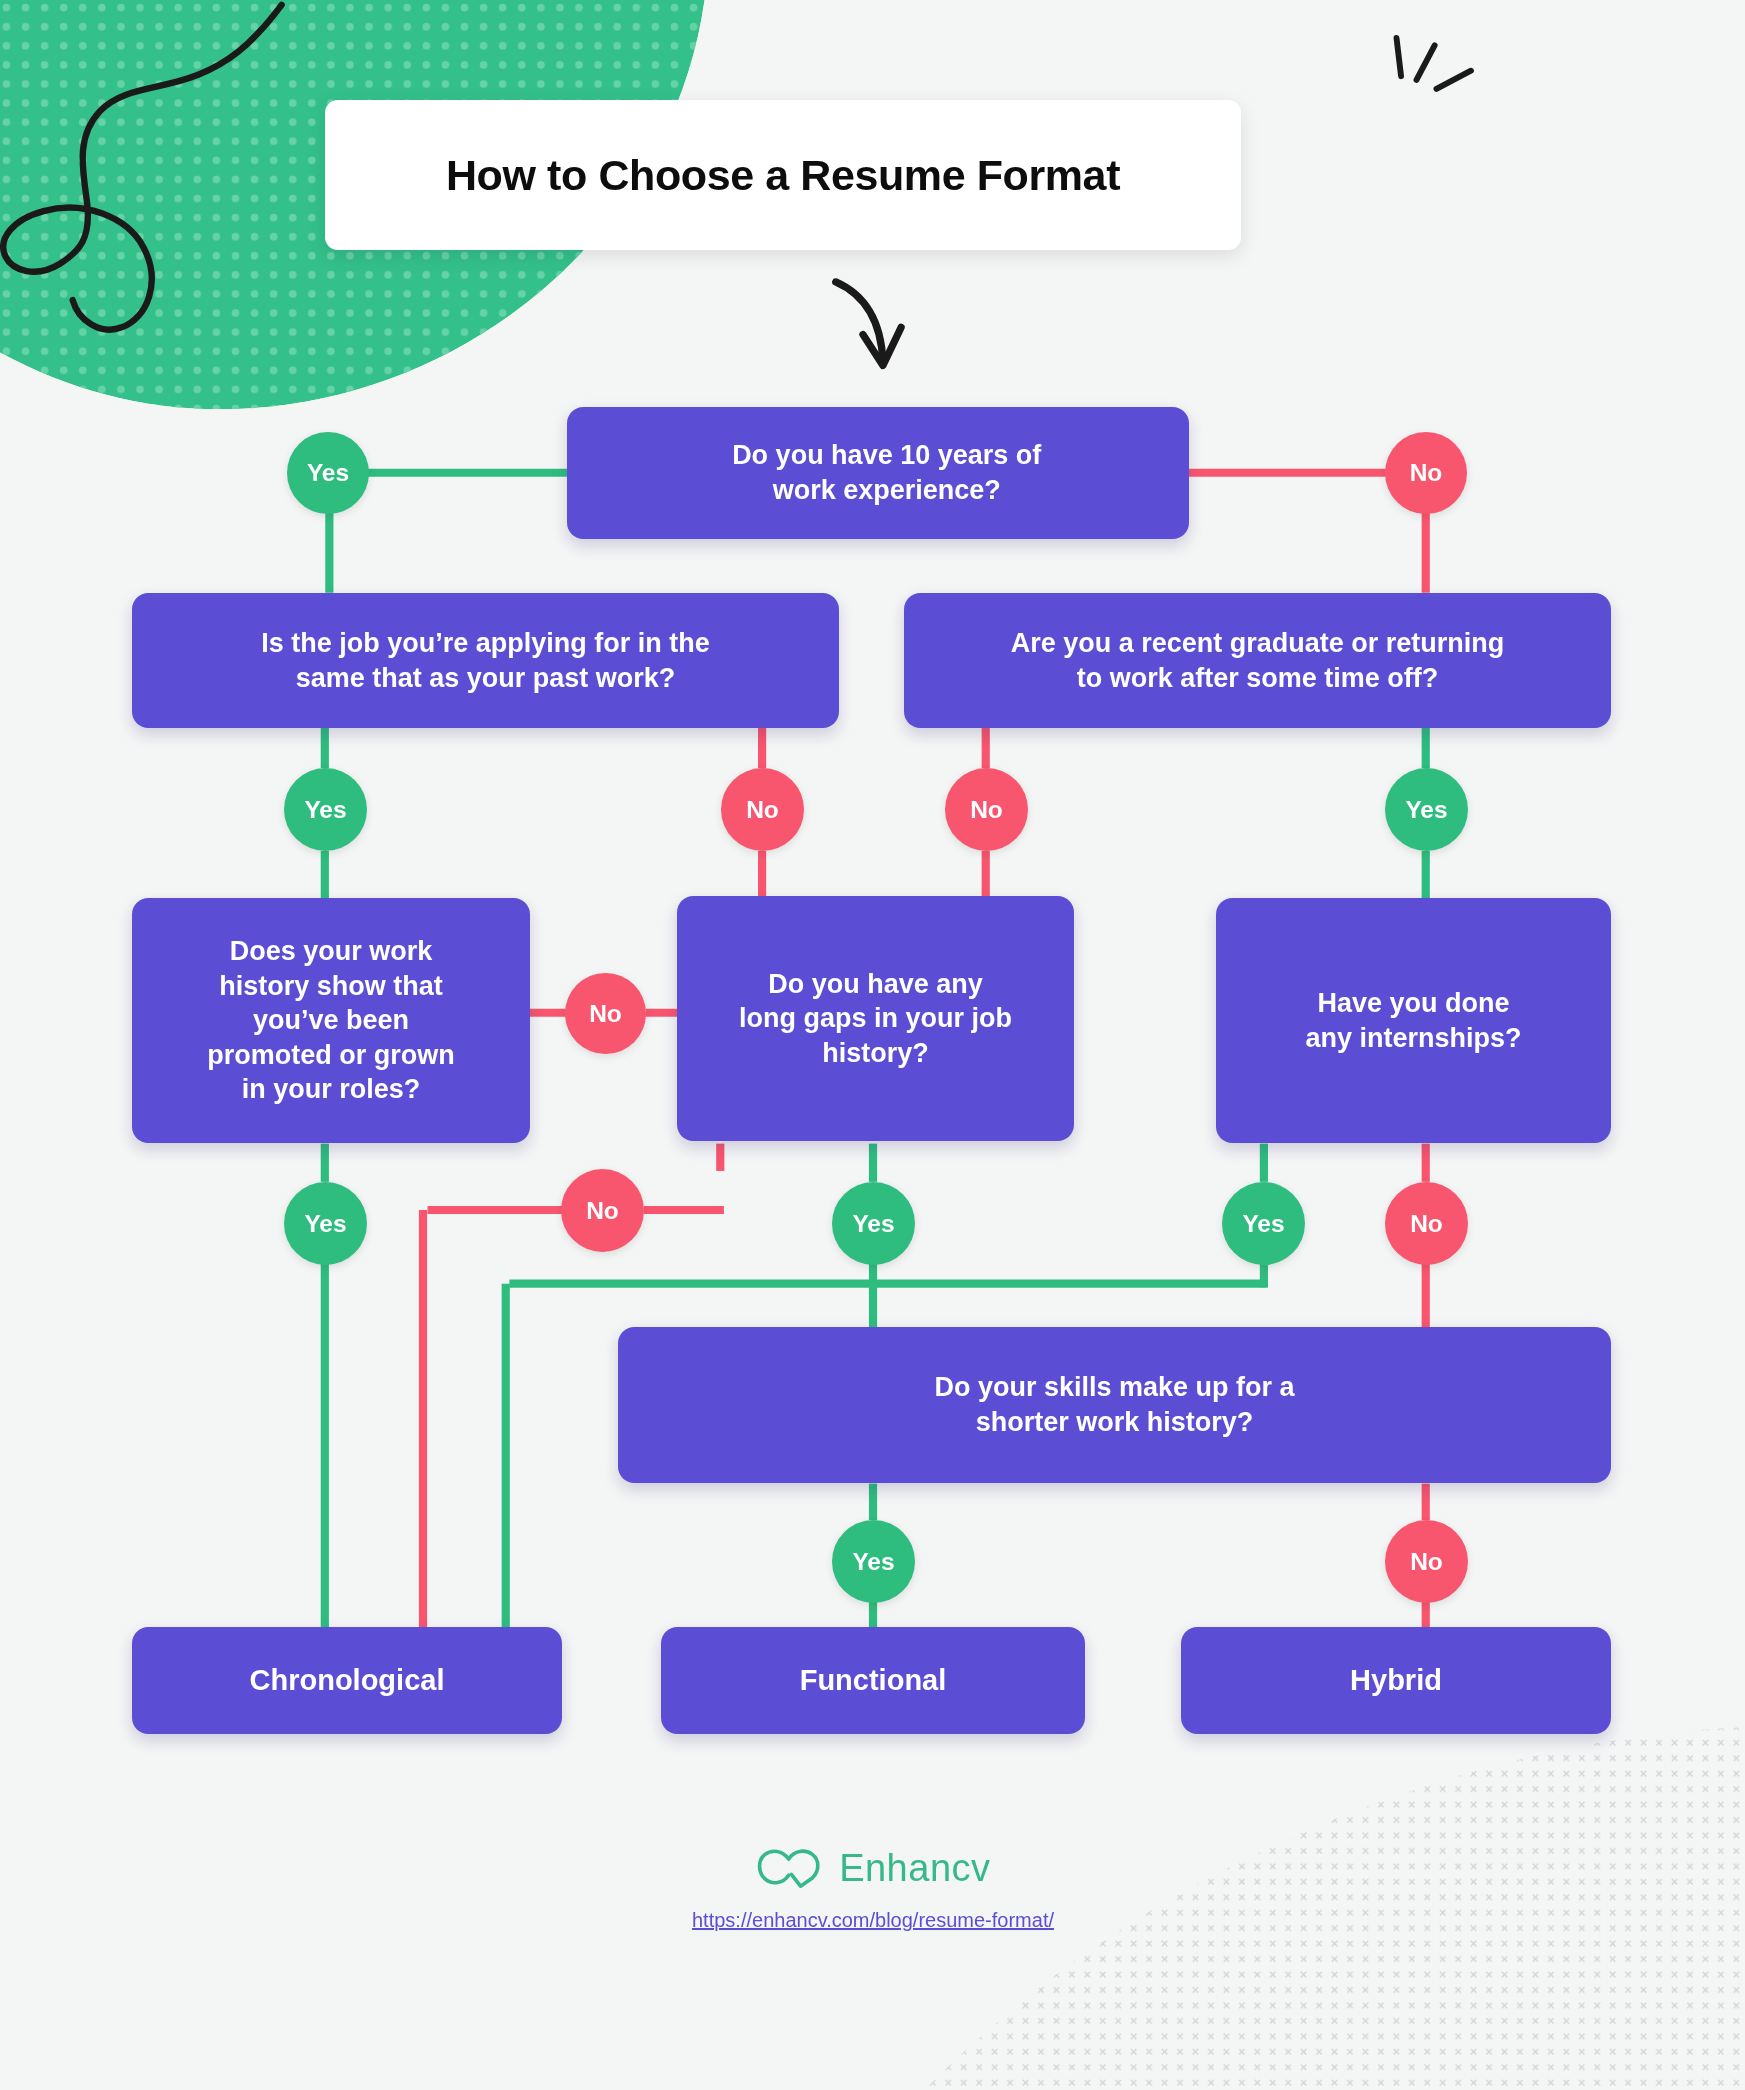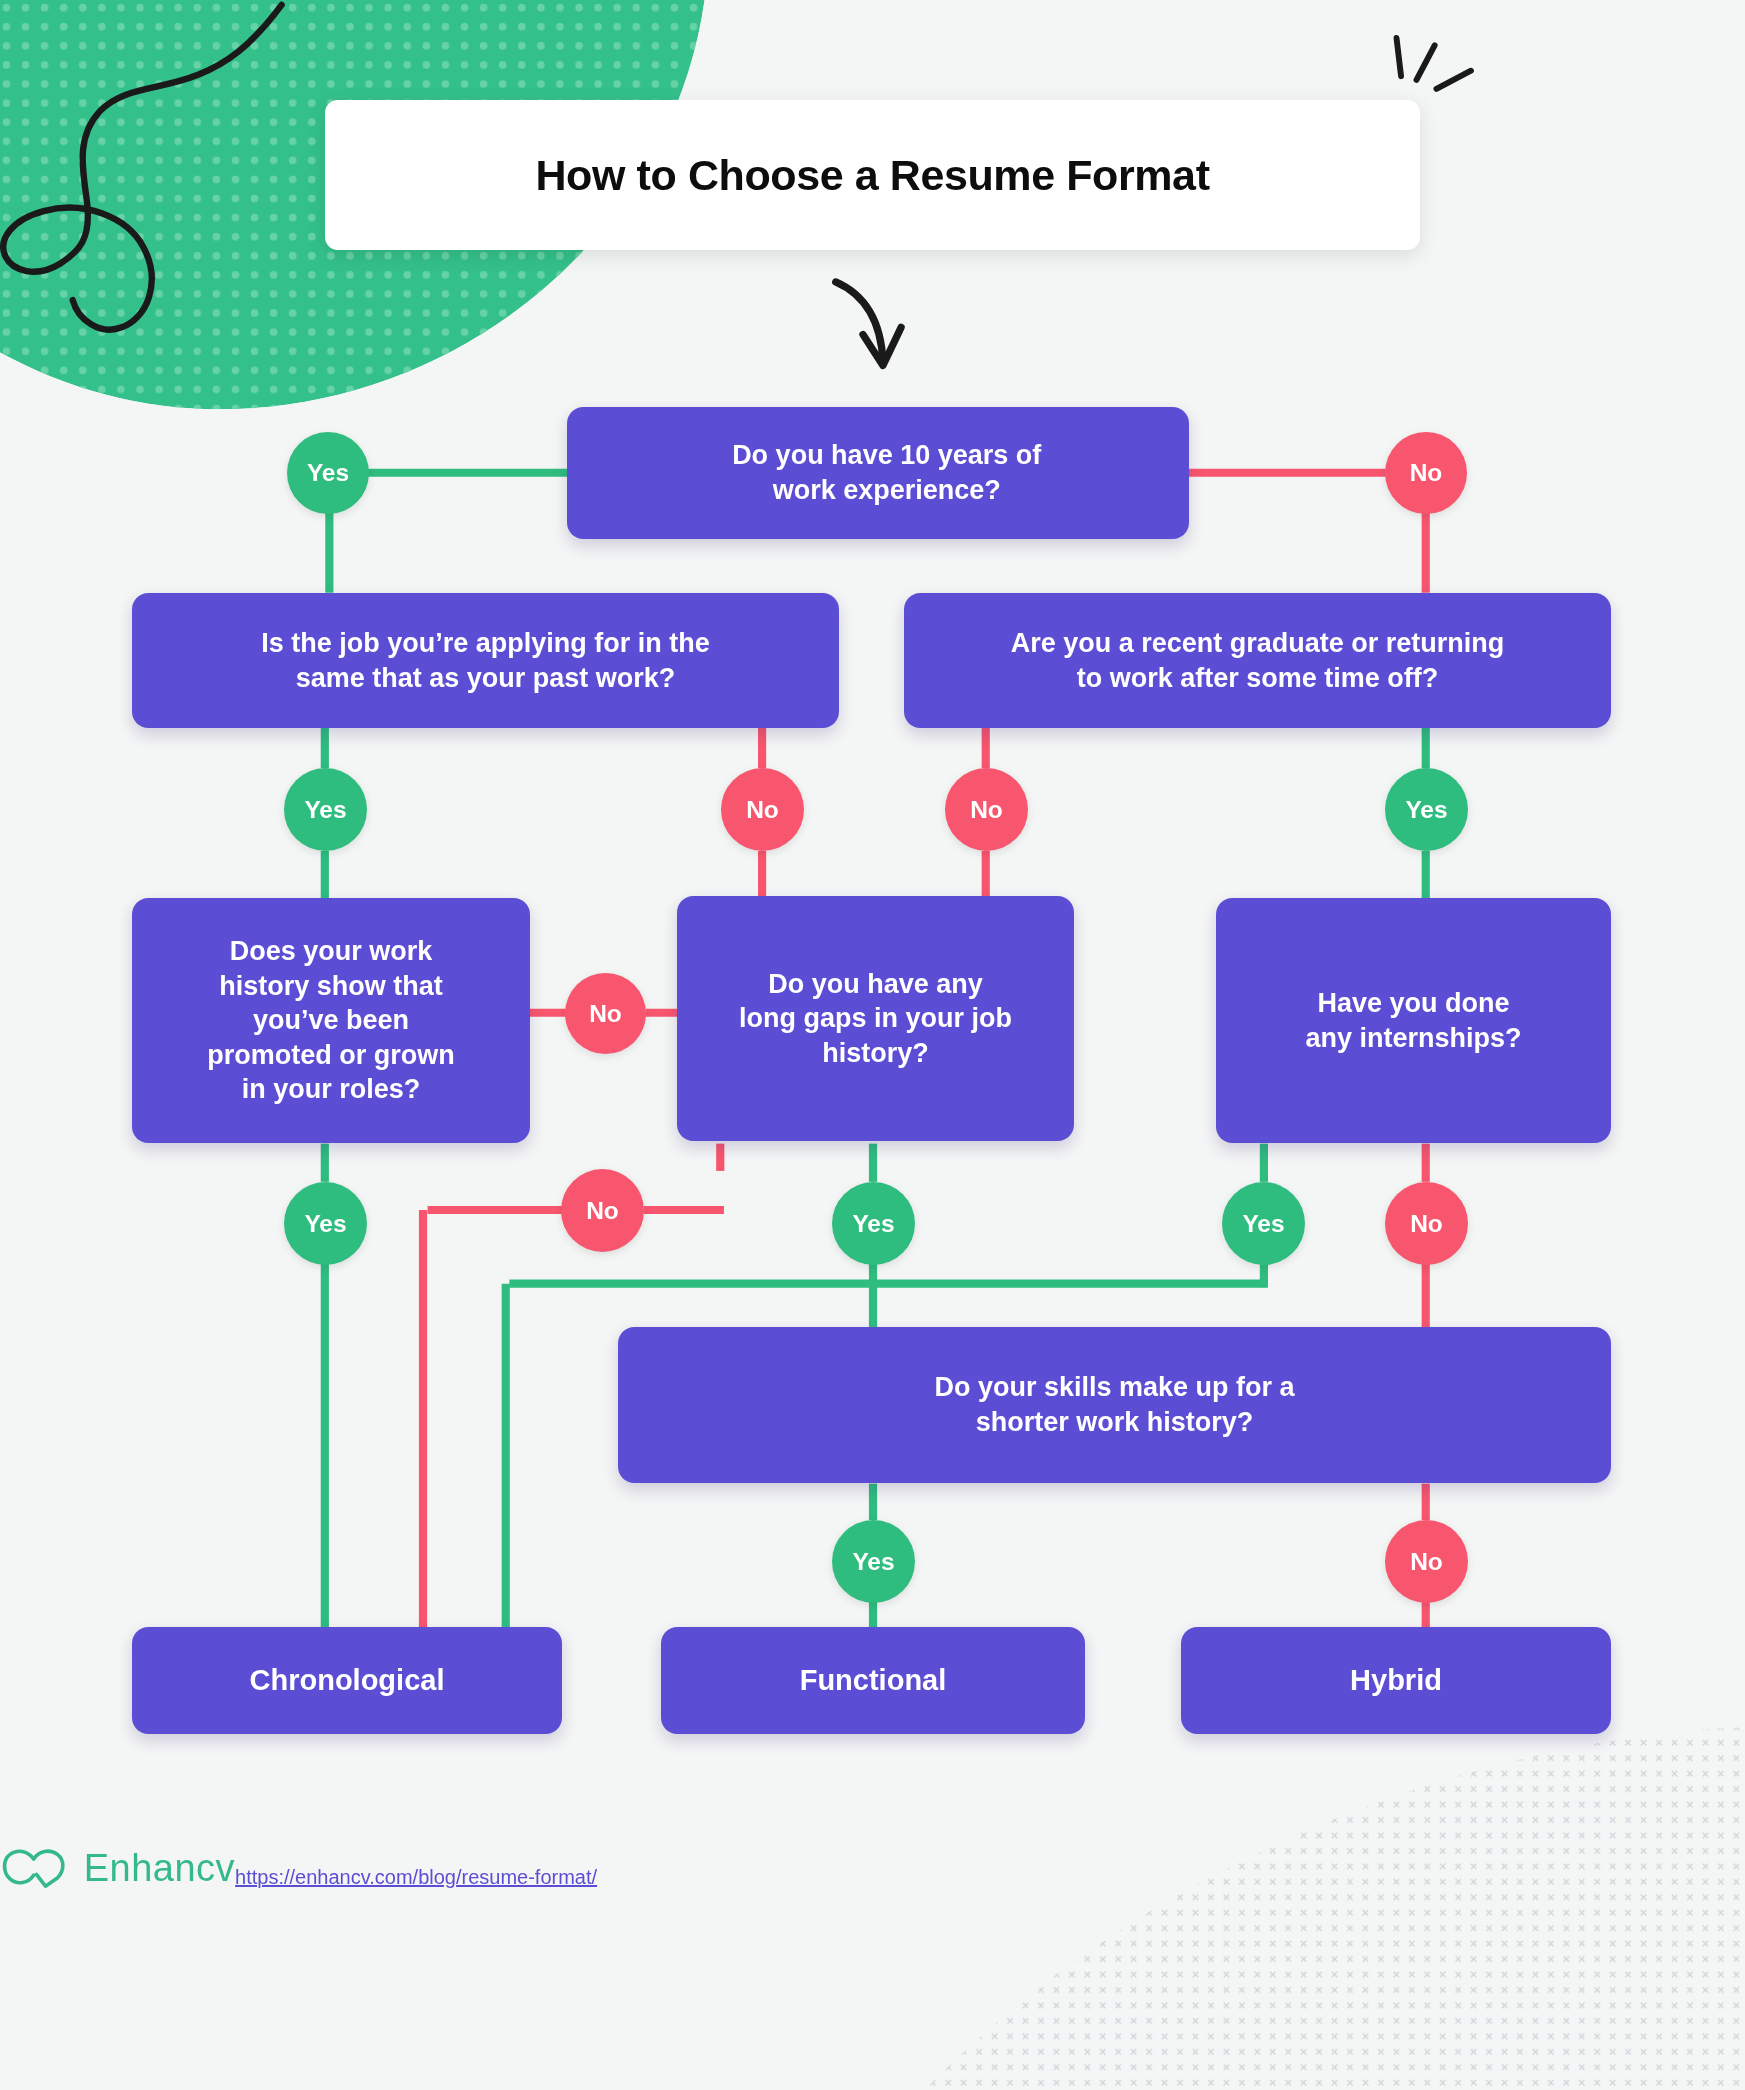--- a/index.html
+++ b/index.html
@@ -17,21 +17,21 @@
   #green-blob { left: -209px; top: -227px; width: 918px; height: 691px; }
   #dot-blob-br { right: -36px; bottom: -109px; width: 964px; height: 509px; }
   #doodle-swirl { left: 0px; top: 0px; width: 427px; height: 364px; }
   #sparkle-marks { left: 1382px; top: 18px; width: 118px; height: 100px; }
   #arrow-curve { left: 823px; top: 271px; width: 109px; height: 109px; }
 
   
   #title-card {
     position: absolute;
     left: 325px; top: 100px;
-    width: 1095px; height: 150px;
+    width: 916px; height: 150px;
     background: #ffffff;
     border-radius: 12.7px;
     box-shadow: 0 5.5px 20px rgba(0,0,0,0.10);
     display: flex; align-items: center; justify-content: center;
     z-index: 5;
   }
   #title-text {
     font-size: 43px;
     font-weight: bold;
     color: #0d0d0d;
@@ -71,21 +71,21 @@
     font-weight: bold;
     font-size: 24.5px;
     z-index: 6;
     box-shadow: 0 2.7px 8.2px rgba(0,0,0,0.10);
   }
   .badge.yes { background: #2fbd7f; }
   .badge.no  { background: #f8566e; }
 
   
   #footer { position: absolute; left: 0; top: 1846px; width: 1746px; z-index: 7;
-            display: flex; align-items: center; }
+            display: flex; flex-direction: column; align-items: center; }
   #brand-row { display: flex; align-items: center; gap: 12.7px; }
   #brand-name { font-size: 38px; color: #35b98a; letter-spacing: 0.5px; }
   #source-url {
     margin-top: 19px;
     font-size: 20px;
     color: #5b4ed4;
     text-decoration: underline;
   }
 </style>
 </head>

